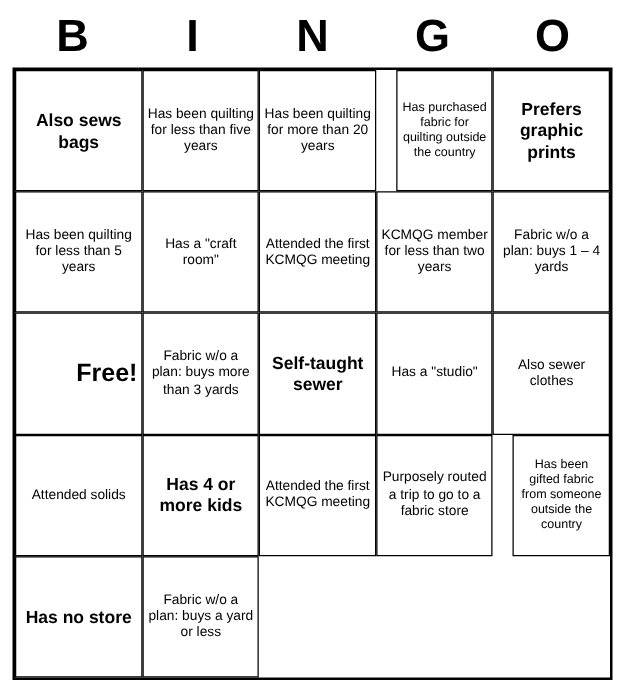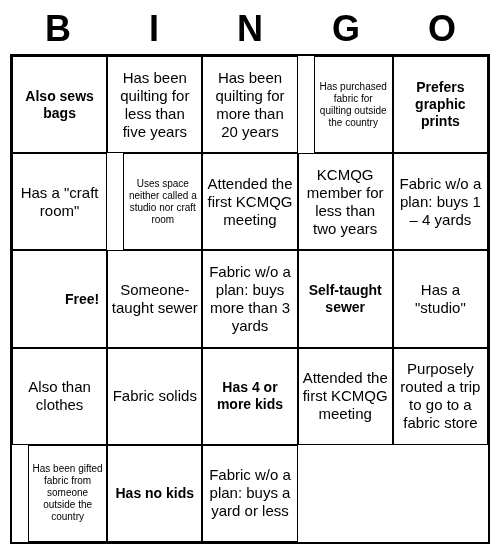--- a/index.html
+++ b/index.html
@@ -32,25 +32,25 @@
       height: 540px;
       border: 2px solid #000;
     }
     .bingo-cell {
       border: 1px solid #000;
       display: flex;
       align-items: center;
       justify-content: center;
       text-align: center;
       padding: 3px;
-      font-size: 15px;
+      font-size: 11px;
       line-height: 1.2;
     }
     .bingo-cell.free {
-      font-size: 14px;
+      font-size: 20px;
       font-weight: bold;
       padding-left: 48px;
     }
     .bingo-cell.large-text {
       font-size: 14px;
       font-weight: bold;
     }
     .bingo-cell.small-text {
       font-size: 10px;
       margin-left: 16px;
@@ -65,31 +65,30 @@
     <div class="bingo-letter">N</div>
     <div class="bingo-letter">G</div>
     <div class="bingo-letter">O</div>
   </div>
 <div class="bingo-grid">
 <div class="bingo-cell large-text">Also sews bags</div>
     <div class="bingo-cell">Has been quilting for less than five years</div>
     <div class="bingo-cell">Has been quilting for more than 20 years</div>
     <div class="bingo-cell small-text">Has purchased fabric for quilting outside the country</div>
     <div class="bingo-cell large-text">Prefers graphic prints</div>
+    <div class="bingo-cell">Has been quilting for less than 5 years</div>
     <div class="bingo-cell">Has a "craft room"</div>
-    <div class="bingo-cell small-text">Uses space neither called a studio nor craft room</div>
     <div class="bingo-cell">Attended the first KCMQG meeting</div>
     <div class="bingo-cell">KCMQG member for less than two years</div>
     <div class="bingo-cell">Fabric w/o a plan: buys 1 – 4 yards</div>
     <div class="bingo-cell free">Free!</div>
-    <div class="bingo-cell">Someone-taught sewer</div>
     <div class="bingo-cell">Fabric w/o a plan: buys more than 3 yards</div>
     <div class="bingo-cell large-text">Self-taught sewer</div>
     <div class="bingo-cell">Has a "studio"</div>
-    <div class="bingo-cell">Also than clothes</div>
-    <div class="bingo-cell">Fabric solids</div>
+    <div class="bingo-cell">Also sewer clothes</div>
+    <div class="bingo-cell">Attended solids</div>
     <div class="bingo-cell large-text">Has 4 or more kids</div>
     <div class="bingo-cell">Attended the first KCMQG meeting</div>
     <div class="bingo-cell">Purposely routed a trip to go to a fabric store</div>
     <div class="bingo-cell small-text">Has been gifted fabric from someone outside the country</div>
-    <div class="bingo-cell large-text">Has no kids</div>
+    <div class="bingo-cell large-text">Has no store</div>
     <div class="bingo-cell">Fabric w/o a plan: buys a yard or less</div>
   </div>
 
 </body></html>

